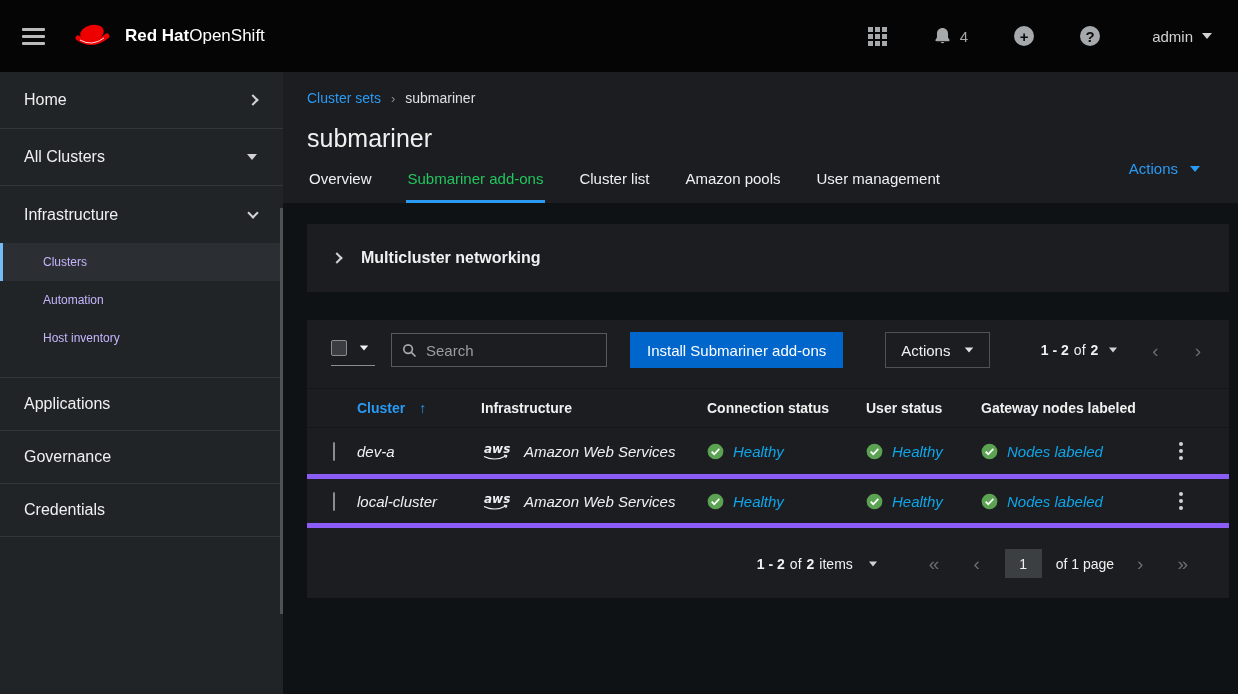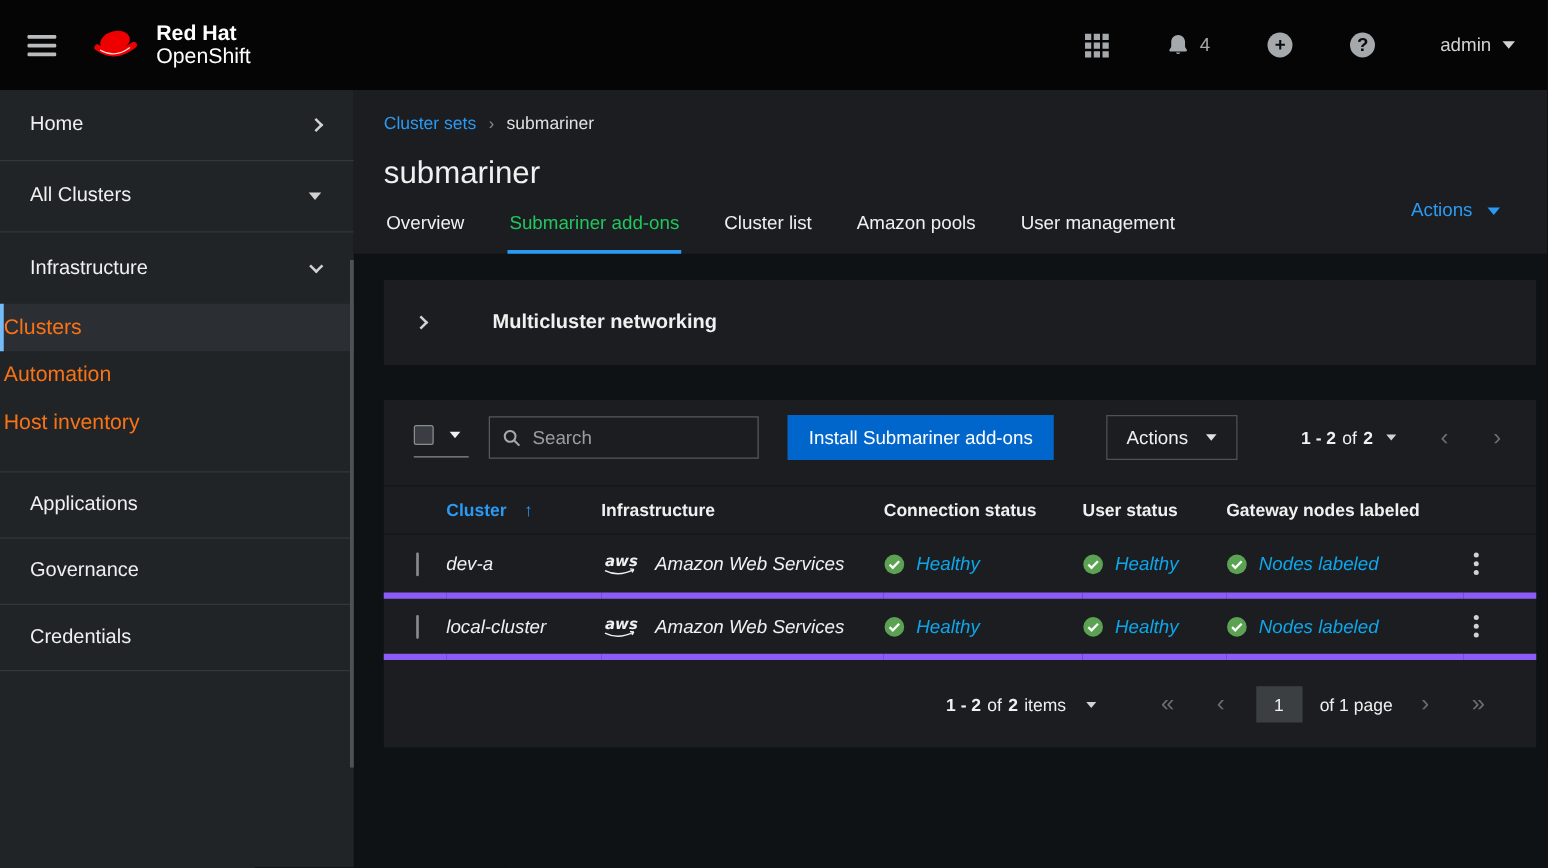--- a/index.html
+++ b/index.html
@@ -6,21 +6,21 @@
   html,body { width:1238px; height:694px; overflow:hidden; background:#0f1214;
     font-family:"Liberation Sans","DejaVu Sans",sans-serif; color:#f0f0f0; }
 
   
   .masthead { height:72px; background:#050505; display:flex; align-items:center;
     justify-content:space-between; padding:0 26px 0 18px; }
   .mh-left { display:flex; align-items:center; gap:22px; }
   .hamburger { display:flex; flex-direction:column; gap:4px; cursor:pointer; padding:6px 4px; background:none; border:none; }
   .hamburger span { width:23px; height:3px; background:#b9bbbd; border-radius:1px; }
   .brand { display:flex; align-items:center; gap:10px; }
-  .brand-text { display:flex; flex-direction:column; line-height:18px; font-size:17px; color:#fff; }
+  .brand-text { display:flex; flex-direction:row; line-height:18px; font-size:17px; color:#fff; }
   .brand-top { font-weight:bold; }
   .mh-right { display:flex; align-items:center; }
   .mh-icon-btn { background:none; border:none; cursor:pointer; display:flex; align-items:center; gap:8px;
     color:#a6a9ac; margin-left:46px; font-size:15px; }
   .grid-icon { display:grid; grid-template-columns:repeat(3,5px); grid-template-rows:repeat(3,5px); gap:2px; }
   .grid-icon i { background:#a6a9ac; }
   .circle-glyph { width:20px; height:20px; border-radius:50%; background:#a6a9ac; color:#0a0a0a;
     display:flex; align-items:center; justify-content:center; font-size:15px; font-weight:bold; line-height:1; }
   .user-menu { display:flex; align-items:center; gap:9px; color:#d2d2d2; margin-left:52px; background:none; border:none; font-size:15px; cursor:pointer; }
   .caret { display:inline-block; width:0; height:0; border-left:5px solid transparent;
@@ -32,43 +32,43 @@
   
   .sidebar { width:283px; background:#212427; flex-shrink:0; position:relative; font-size:16px; }
   .side-item { height:57px; display:flex; align-items:center; justify-content:space-between;
     padding:0 26px 0 24px; border-bottom:1px solid #33363a; cursor:pointer; color:#f0f0f0; }
   .side-item.plain { height:53px; }
   .chev { display:inline-block; width:8px; height:8px; border-right:2px solid #d2d2d2; border-bottom:2px solid #d2d2d2; }
   .chev.right { transform:rotate(-45deg); }
   .chev.down { transform:rotate(45deg); margin-top:-3px; }
   .side-group { border-bottom:1px solid #33363a; padding-bottom:20px; }
   .side-group .side-item { border-bottom:none; }
-  .sub-item { height:38px; display:flex; align-items:center; font-size:17px;
-    color:#f97316; cursor:pointer; border-left:3px solid transparent; }
+  .sub-item { height:38px; display:flex; align-items:center; padding-left:40px; font-size:12px;
+    color:#c4b5fd; cursor:pointer; border-left:3px solid transparent; }
   .sub-item.active { background:#2b2e33; border-left-color:#73bcf7; }
   .side-scroll-thumb { position:absolute; right:0; top:136px; width:3px; height:406px; background:#4f5255; }
 
   
   .main { flex:1; display:flex; flex-direction:column; background:#0f1214; min-width:0; }
   .page-header { background:#1b1d21; padding:18px 24px 0; position:relative; }
   .breadcrumb { display:flex; align-items:center; gap:10px; font-size:14px; margin-bottom:15px; }
   .breadcrumb a { color:#2b9af3; text-decoration:none; cursor:pointer; }
   .crumb-sep { color:#8a8d90; font-size:13px; }
   .crumb-current { color:#e0e0e0; }
   .page-title { font-size:25px; font-weight:400; color:#f0f0f0; line-height:34px; }
   .page-actions { position:absolute; top:88px; right:38px; display:flex; align-items:center; gap:12px;
     color:#2b9af3; font-size:15px; background:none; border:none; cursor:pointer; }
   .tabs { display:flex; gap:32px; margin-top:13px; }
   .tab { padding:2px 2px 13px; font-size:15px; color:#f0f0f0; cursor:pointer; border-bottom:3px solid transparent; }
   .tab.active { color:#22c55e; border-bottom-color:#2b9af3; }
 
   
   .content { flex:1; padding:21px 9px 0 24px; overflow:hidden; }
   .card { background:#1b1d21; }
-  .expand-card { height:68px; display:flex; align-items:center; padding:0 22px; margin-bottom:28px;gap:33px; }
+  .expand-card { height:68px; display:flex; align-items:center; padding:0 22px; margin-bottom:28px; }
   .expand-toggle { background:none; border:none; cursor:pointer; padding:4px; margin-right:16px; display:flex; }
   .expand-title { font-size:16px; font-weight:bold; color:#f0f0f0; }
 
   
   .toolbar { display:flex; align-items:center; padding:12px 24px 20px; }
   .bulk-select { display:flex; align-items:center; gap:12px; padding:6px 6px 9px 0; border-bottom:1px solid #8a8d90; cursor:pointer; }
   .pf-check { width:16px; height:16px; background:#3a3d41; border:1px solid #8a8d90; border-radius:2px; cursor:pointer; }
   .bulk-select .caret { color:#f0f0f0; transform:scale(0.85); }
   .search-box { margin-left:16px; width:216px; height:34px; border:1px solid #57595c; display:flex;
     align-items:center; gap:9px; padding:0 10px; background:transparent; }

